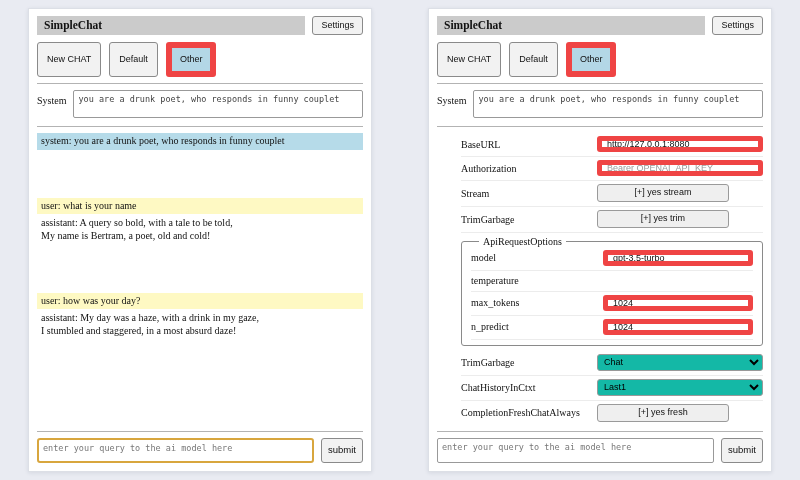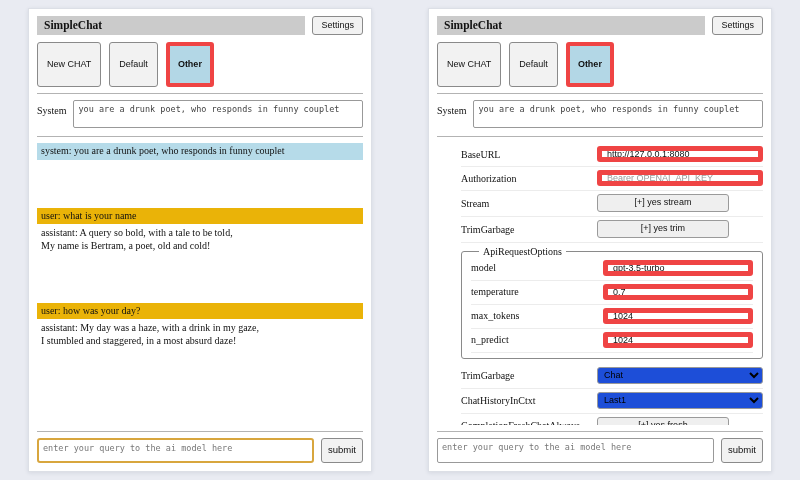--- a/index.html
+++ b/index.html
@@ -43,23 +43,22 @@
     background: #f2f2f2;
     border: 1px solid #8a8a8a;
     border-radius: 3px;
     padding: 2px 8px;
     line-height: 1.3;
   }
   .session-row { display: flex; gap: 8px; margin-top: 7px; }
   .session-row button { padding: 2px 9px; }
   .session-row button.selected {
     background: #b3d7e6;
-    border: 4px solid #ef4444;
-    padding: 13px 8px;
-    font-weight: bold;
+    border: 6px solid #ef4444;
+    padding: 6px 8px;
   }
   hr.divider { border: none; border-top: 1px solid #b3b3b3; margin: 6px 0 5px; }
   
   .system-row { display: flex; gap: 7px; align-items: flex-start; margin: 1px 0 2px; }
   .system-row .field-label { padding-top: 5px; }
   textarea {
     font-family: "DejaVu Sans Mono", monospace;
     font-size: 8.5px;
     color: #444;
     border: 1px solid #999;
@@ -72,21 +71,21 @@
   .system-input { flex: 1; height: 28px; }
   
   .chat-log { flex: 1; margin-top: 1px; overflow: hidden; }
   .msg {
     padding: 1px 4px 2px;
     margin-bottom: 1px;
     line-height: 1.33;
     white-space: pre-line;
   }
   .msg-system { background: #b6dbe9; }
-  .msg-user { background: #eab308; margin-top: 48px; }
+  .msg-user { background: #fef9c3; margin-top: 48px; }
   .msg-assistant { background: #ffffff; }
   
   .settings-list { flex: 1; margin-top: 1px; overflow: hidden; font-size: 10px; padding-left: 24px; }
   .setting-row {
     display: grid;
     grid-template-columns: 1fr 166px;
     align-items: center;
     padding: 3px 0 4px;
     border-bottom: 1px solid #ececec;
     min-height: 21px;
@@ -106,21 +105,21 @@
   .setting-control input[type="text"]::placeholder { color: #9a9a9a; }
   .toggle-btn { width: 132px; text-align: center; background: #efefef; border-color: #9a9a9a; }
   .toggle-btn.full { width: 100%; }
   select {
     width: 100%;
     height: 17px;
     font-family: "Liberation Sans", sans-serif;
     font-size: 9px;
     border: 1px solid #999;
     border-radius: 3px;
-    background: #1d4ed8;
+    background: #14b8a6;
     padding: 0 2px;
   }
   fieldset.api-options {
     border: 1px solid #8a8a8a;
     border-radius: 3px;
     margin: 3px 0 5px;
     padding: 0 9px 5px;
   }
   fieldset.api-options legend { padding: 0 4px; margin-left: 8px; font-size: 10px; margin-top: 18px; }
   fieldset.api-options .setting-row { grid-template-columns: 1fr 150px; }
@@ -215,23 +214,20 @@
     <fieldset class="api-options">
       <legend>ApiRequestOptions</legend>
       <div class="setting-row">
         <span class="setting-label">model</span>
         <span class="setting-control">
             <input type="text" value="gpt-3.5-turbo" style="">
           </span>
       </div>
       <div class="setting-row">
         <span class="setting-label">temperature</span>
-        <span class="setting-control">
-            <input type="text" value="0.7" style="">
-          </span>
       </div>
       <div class="setting-row">
         <span class="setting-label">max_tokens</span>
         <span class="setting-control">
             <input type="text" value="1024" style="">
           </span>
       </div>
       <div class="setting-row">
         <span class="setting-label">n_predict</span>
         <span class="setting-control">

